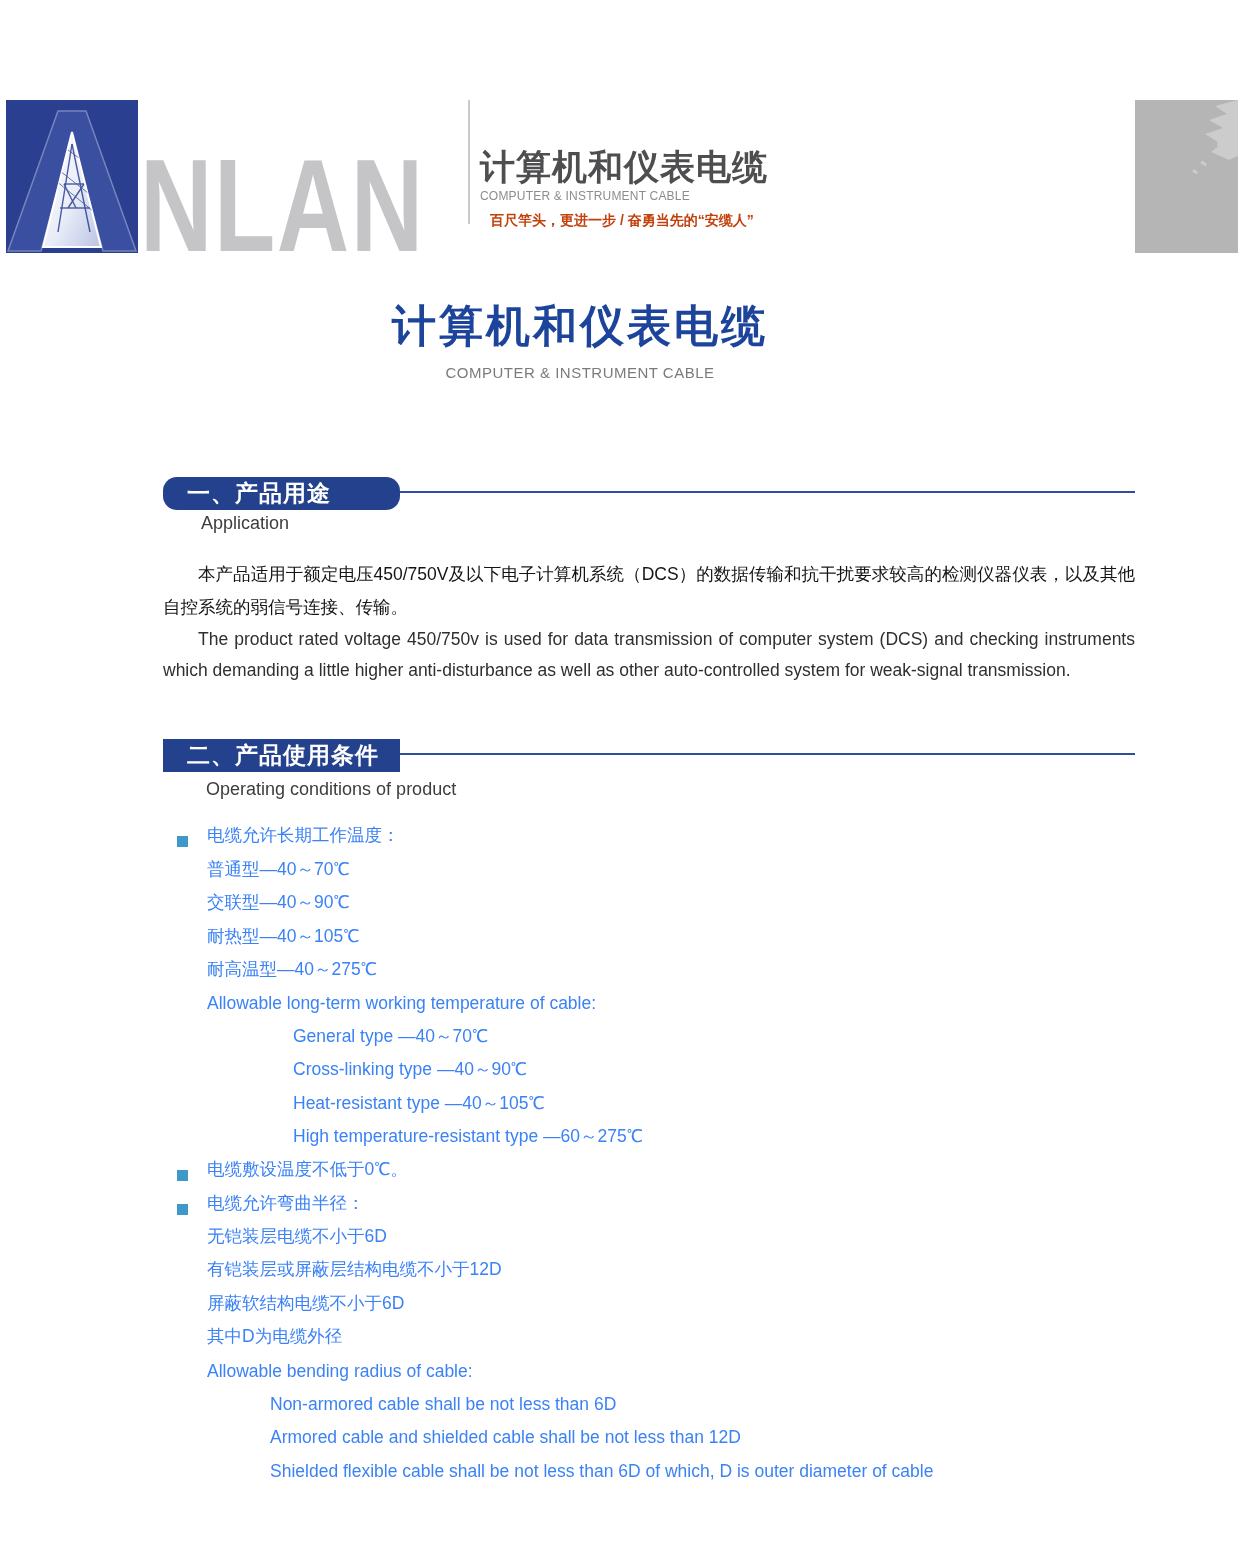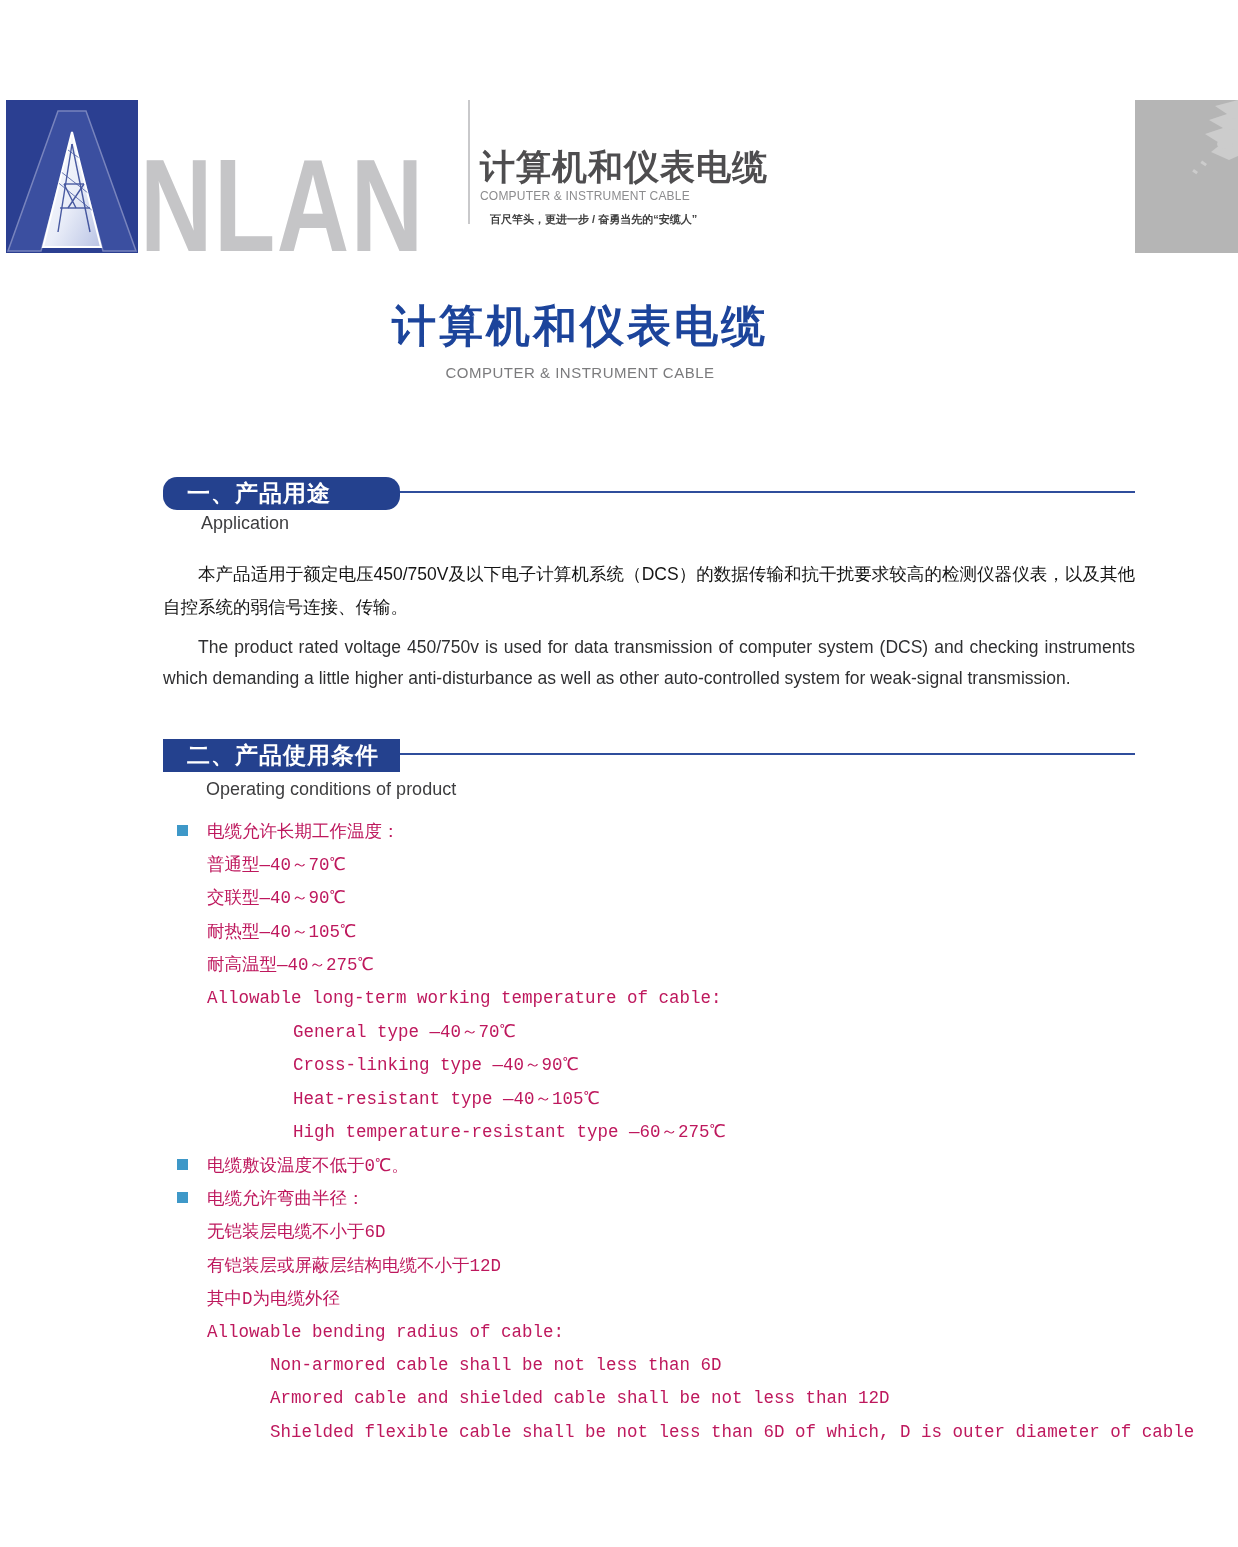--- a/index.html
+++ b/index.html
@@ -17,21 +17,21 @@
     position:absolute; left:140px; top:140px;
     font-size:132px; font-weight:bold; line-height:1;
     color:#c5c5c7; letter-spacing:2px;
     transform:scaleX(0.76); transform-origin:left top;
     white-space:nowrap;
   }
   .v-divider { position:absolute; left:468px; top:100px; width:2px; height:124px; background:#c9c9cb; }
   .header-text { position:absolute; left:480px; top:147px; }
   .header-title-cn { font-size:35px; font-weight:bold; color:#4e4d4f; letter-spacing:1px; line-height:1.15; white-space:nowrap; }
   .header-title-en { font-size:12px; color:#8c8c8e; margin-top:2px; letter-spacing:0.2px; }
-  .header-slogan { font-size:11px; font-weight:bold; color:#404040; margin-top:9px; padding-left:10px; white-space:nowrap; }
+  .header-slogan { font-size:14px; font-weight:bold; color:#c2410c; margin-top:9px; padding-left:10px; white-space:nowrap; }
   .corner-photo { position:absolute; left:1135px; top:100px; width:103px; height:153px; }
 
   
   .doc-title { position:absolute; left:0; top:297px; width:1160px; text-align:center; }
   .doc-title-cn { font-size:44px; font-weight:bold; color:#1c449b; letter-spacing:3px; }
   .doc-title-en { font-size:15px; color:#7b7b7d; margin-top:8px; letter-spacing:0.5px; }
 
   
   .sec-bar {
     position:absolute; left:163px; width:237px; height:33px;
@@ -48,27 +48,27 @@
   .sec-sub { position:absolute; font-size:18px; color:#3d3d3f; white-space:nowrap; }
   .sec-sub-1 { left:201px; top:513px; }
   .sec-sub-2 { left:206px; top:779px;text-align:center; }
 
   
   .para {
     position:absolute; left:163px; width:972px;
     text-align:justify; text-indent:2em;
   }
   .para-cn { top:558px; font-size:17.5px; line-height:33px; color:#141414; }
-  .para-en { top:624px; font-size:17.5px; line-height:30.5px; color:#2f2f31;margin-top:8px; }
+  .para-en { top:624px; font-size:17.5px; line-height:30.5px; color:#2f2f31; }
 
   
   .cond-list { position:absolute; left:163px; top:814px; width:972px; }
   .li {
-    height:33.4px; display:flex; align-items:center;
-    font-size:17.5px; color:#be185d; white-space:nowrap;font-family:Liberation Mono, monospace;
+    height:33.4px; display:flex; align-items:flex-end;
+    font-size:17.5px; color:#3b82f6; white-space:nowrap;
   }
   .li.bullet  { padding-left:14px; }
   .li.plain   { padding-left:44px; }
   .li.indent1 { padding-left:130px; }
   .li.indent2 { padding-left:107px; }
   .sq { width:11px; height:11px; background:#3e98c8; margin-right:19px; flex:0 0 auto; }
 </style>
 </head>
 <body>
 
@@ -182,20 +182,23 @@
     <span class="sq"></span>
     <span class="li-text">电缆允许弯曲半径：</span>
   </div>
   <div class="li plain">
     <span class="li-text">无铠装层电缆不小于6D</span>
   </div>
   <div class="li plain">
     <span class="li-text">有铠装层或屏蔽层结构电缆不小于12D</span>
   </div>
   <div class="li plain">
+    <span class="li-text">屏蔽软结构电缆不小于6D</span>
+  </div>
+  <div class="li plain">
     <span class="li-text">其中D为电缆外径</span>
   </div>
   <div class="li plain">
     <span class="li-text">Allowable bending radius of cable:</span>
   </div>
   <div class="li indent2">
     <span class="li-text">Non-armored cable shall be not less than 6D</span>
   </div>
   <div class="li indent2">
     <span class="li-text">Armored cable and shielded cable shall be not less than 12D</span>

